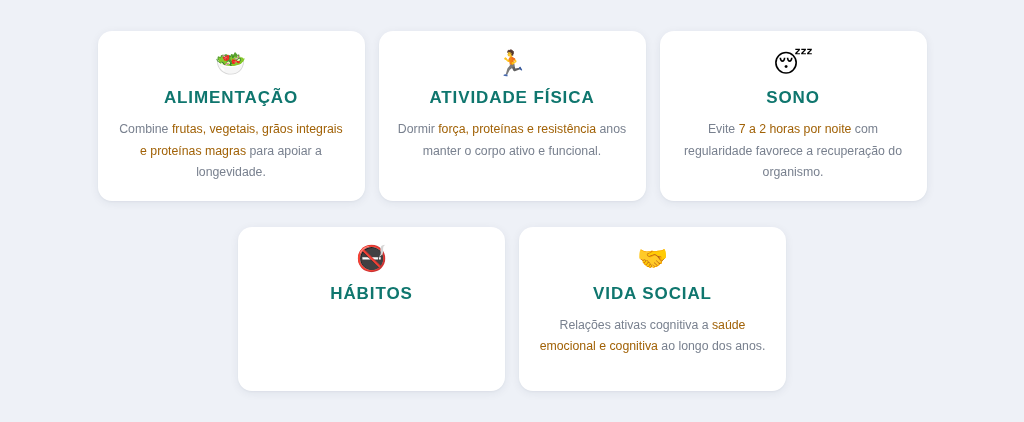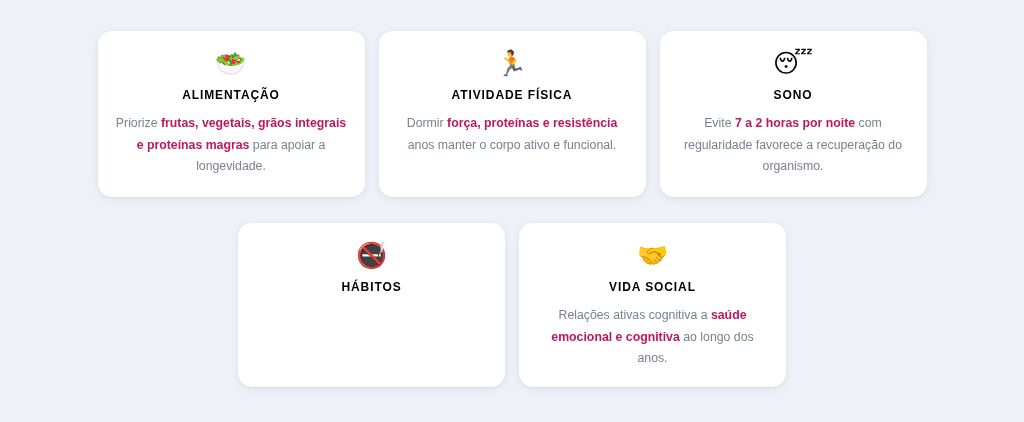--- a/index.html
+++ b/index.html
@@ -57,52 +57,52 @@
     line-height: 1;
     height: 32px;
     display: flex;
     align-items: center;
     justify-content: center;
     margin-bottom: 9px;
     user-select: none;
   }
 
   .card-title {
-    font-size: 12px;
+    font-size: 17px;
     font-weight: bold;
     letter-spacing: 0.9px;
-    color: #000000;
+    color: #0f766e;
     text-transform: uppercase;
     margin-bottom: 11px;
     line-height: 1.2;
   }
 
   .card-body {
     font-size: 12.3px;
     line-height: 1.72;
     color: #79818f;
     max-width: 240px;
   }
 
   .card-body b {
-    font-weight: bold;
-    color: #be185d;
+    font-weight: normal;
+    color: #a16207;
   }
 </style>
 </head>
 <body>
 
 <div class="board">
 
   <div class="card-row row-top">
 
     <div class="card">
       <div class="card-icon">🥗</div>
       <div class="card-title">ALIMENTAÇÃO</div>
-      <div class="card-body"><span>Priorize </span><b>frutas, vegetais, grãos integrais e proteínas magras</b><span> para apoiar a longevidade.</span></div>
+      <div class="card-body"><span>Combine </span><b>frutas, vegetais, grãos integrais e proteínas magras</b><span> para apoiar a longevidade.</span></div>
     </div>
 
     <div class="card">
       <div class="card-icon">🏃</div>
       <div class="card-title">ATIVIDADE FÍSICA</div>
       <div class="card-body"><span>Dormir </span><b>força, proteínas e resistência</b><span> anos manter o corpo ativo e funcional.</span></div>
     </div>
 
     <div class="card">
       <div class="card-icon">😴</div>

